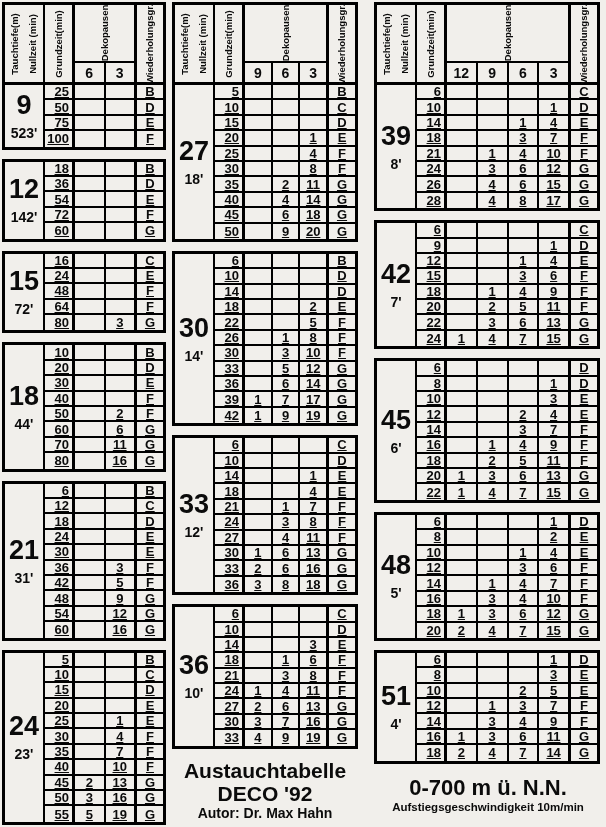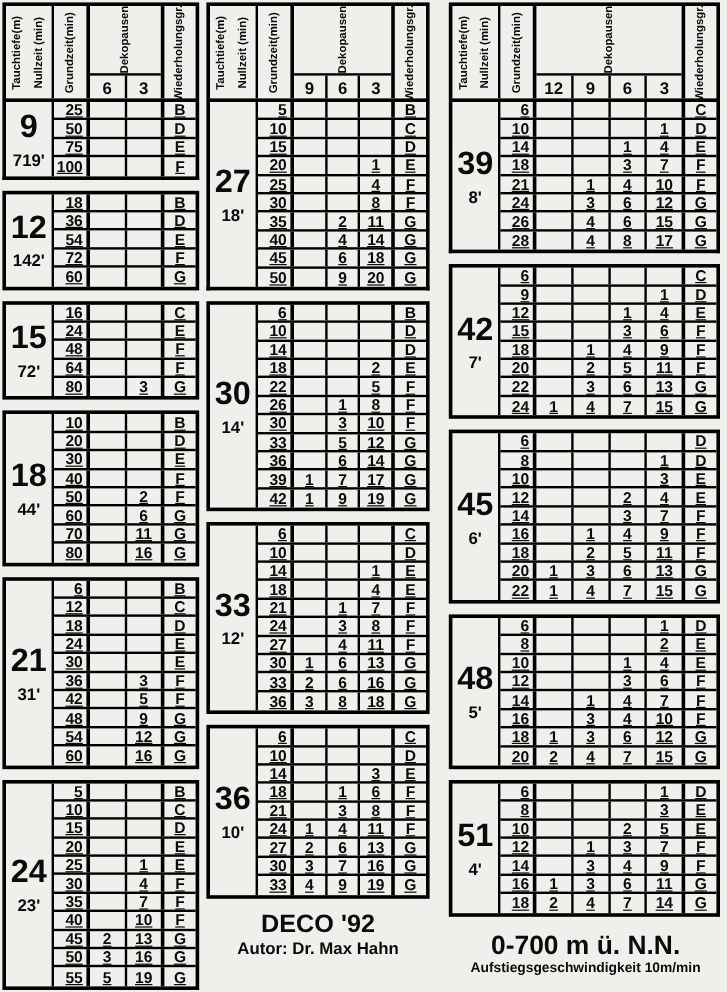--- a/index.html
+++ b/index.html
@@ -100,21 +100,21 @@
             <span class="stop-cell">3</span>
           </div>
         </div>
         <div class="hcell hw">
           <span class="vlabel">Wiederholungsgr.</span>
         </div>
       </div>
       <div class="tbl attached">
         <div class="depth-cell">
           <span class="depth-num">9</span>
-          <span class="nullzeit">719'</span>
+          <span class="nullzeit">523'</span>
         </div>
         <div class="rows">
           <div class="row">
             <span class="g-cell">25</span>
             <span class="d-cell"></span>
             <span class="d-cell dlast"></span>
             <span class="w-cell">B</span>
           </div>
           <div class="row">
             <span class="g-cell">50</span>
@@ -740,20 +740,21 @@
           <div class="row">
             <span class="g-cell">33</span>
             <span class="d-cell">4</span>
             <span class="d-cell">9</span>
             <span class="d-cell dlast">19</span>
             <span class="w-cell">G</span>
           </div>
         </div>
       </div>
       <div class="title-block">
+      <div class="title-line1">Austauchtabelle</div>
       <div class="title-line2">DECO '92</div>
       <div class="title-line3">Autor: Dr. Max Hahn</div>
     </div>
   </div>
   <div class="strip c2">
     <div class="hdr">
         <div class="hcell hdepth">
           <span class="vlabel two-l">Tauchtiefe(m)</span>
           <span class="vlabel two-r">Nullzeit (min)</span>
         </div>

